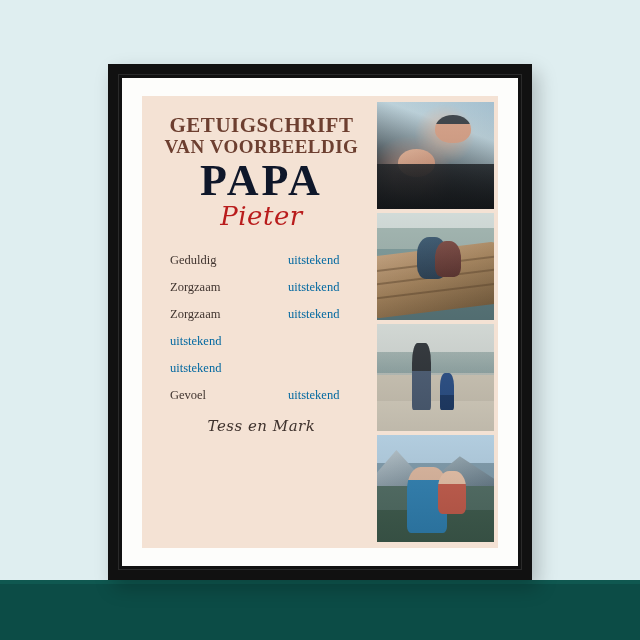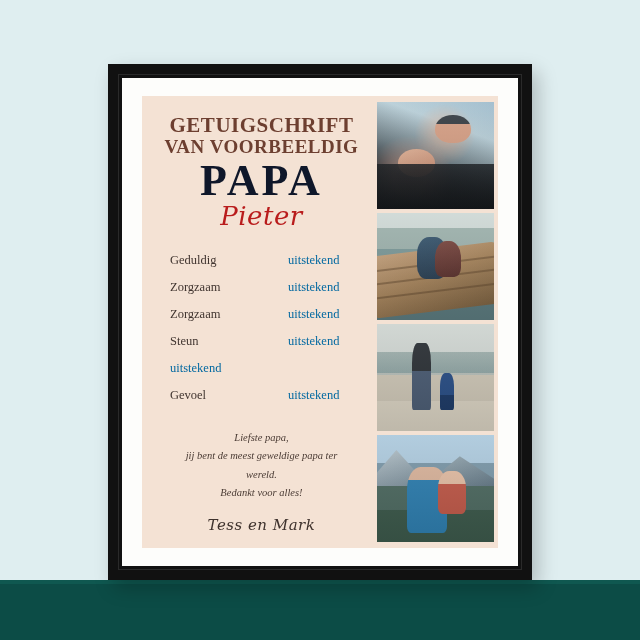--- a/index.html
+++ b/index.html
@@ -360,37 +360,31 @@
             </div>
             <div class="rating-row">
               <span class="rating-label">Zorgzaam</span>
               <span class="rating-value">uitstekend</span>
             </div>
             <div class="rating-row">
               <span class="rating-label">Zorgzaam</span>
               <span class="rating-value">uitstekend</span>
             </div>
             <div class="rating-row">
-              <span class="rating-label">Steun</span>
               <span class="rating-value">uitstekend</span>
             </div>
             <div class="rating-row">
               <span class="rating-value">uitstekend</span>
             </div>
             <div class="rating-row">
               <span class="rating-label">Gevoel</span>
               <span class="rating-value">uitstekend</span>
             </div>
           </div>
 
-          <div class="message">
-            <div>Liefste papa,</div>
-            <div>jij bent de meest geweldige papa ter wereld.</div>
-            <div>Bedankt voor alles!</div>
-          </div>
 
           <div class="signature">Tess en Mark</div>
         </div>
 
         <div class="poster-right">
           <div class="photo ph1">
             <div class="ph1-head"></div>
             <div class="ph1-head2"></div>
             <div class="ph1-body"></div>
             <div class="photo-shade"></div>

